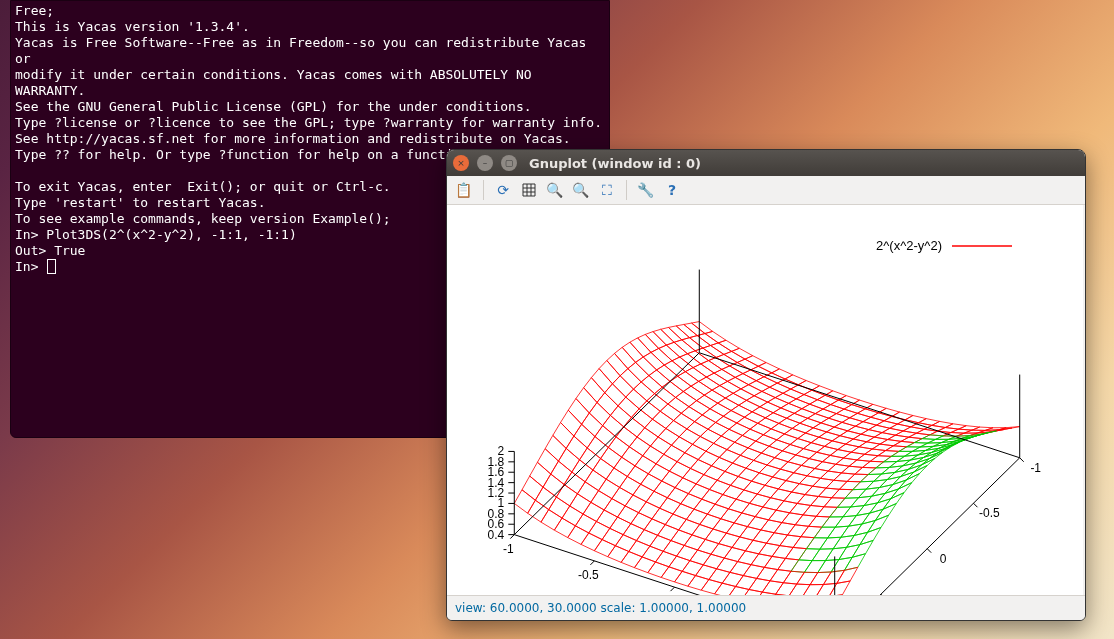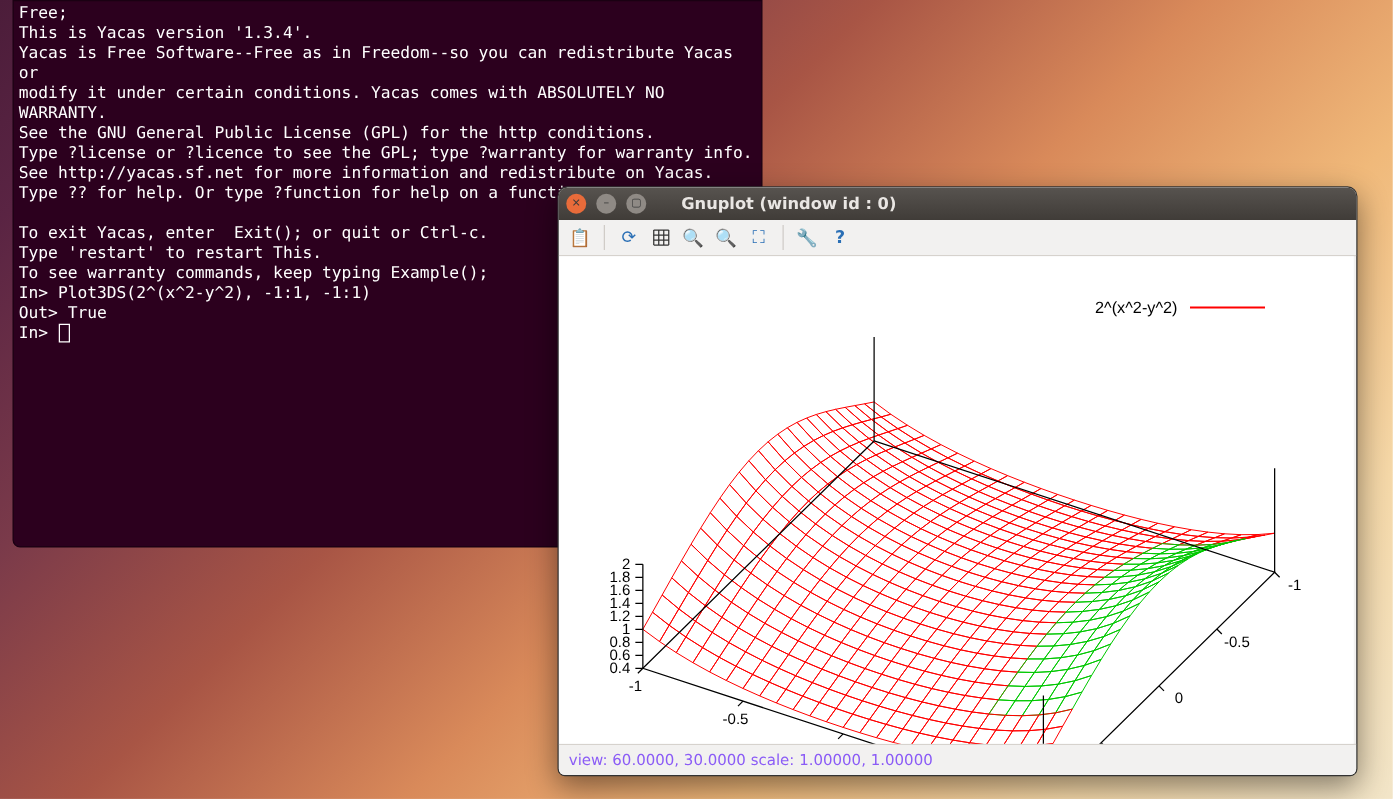--- a/index.html
+++ b/index.html
@@ -68,21 +68,21 @@
     font-size: 9px;
     color: #3a3a3a;
   }
   .winbtn.close { background: #e86b3a; }
   .winbtn.min   { background: #8f8a85; }
   .winbtn.max   { background: #8f8a85; }
   .gp-title {
     color: #e9e6e3;
     font-weight: bold;
     font-size: 13px;
-    margin-left: 20px;
+    margin-left: 4px;
   }
   .gp-toolbar {
     height: 28px;
     background: #f2f1f0;
     border-bottom: 1px solid #d6d2cd;
     display: flex;
     align-items: center;
     padding: 0 6px;
     gap: 4px;
   }
@@ -115,39 +115,39 @@
     width: 636px;
     height: 390px;
   }
   .gp-status {
     height: 24px;
     border-top: 1px solid #d6d2cd;
     padding: 0 8px;
     display: flex;
     align-items: center;
     font-size: 12px;
-    color: #8b5cf6;
+    color: #0369a1;
     background: #f2f1f0;
   }
 </style>
 </head>
 <body>
 
 <div class="terminal"><span>Free;</span>
 <span>This is Yacas version '1.3.4'.</span>
 <span>Yacas is Free Software--Free as in Freedom--so you can redistribute Yacas or</span>
 <span>modify it under certain conditions. Yacas comes with ABSOLUTELY NO WARRANTY.</span>
-<span>See the GNU General Public License (GPL) for the http conditions.</span>
+<span>See the GNU General Public License (GPL) for the under conditions.</span>
 <span>Type ?license or ?licence to see the GPL; type ?warranty for warranty info.</span>
 <span>See http://yacas.sf.net for more information and redistribute on Yacas.</span>
 <span>Type ?? for help. Or type ?function for help on a function.</span>
 <span></span>
 <span>To exit Yacas, enter  Exit(); or quit or Ctrl-c.</span>
-<span>Type 'restart' to restart This.</span>
-<span>To see warranty commands, keep typing Example();</span>
+<span>Type 'restart' to restart Yacas.</span>
+<span>To see example commands, keep version Example();</span>
 <span>In&gt; Plot3DS(2^(x^2-y^2), -1:1, -1:1)</span>
 <span>Out&gt; True</span>
 <span>In&gt; </span><span class="cursor"></span></div>
 
 <div class="gnuplot">
   <div class="gp-titlebar">
     <span class="winbtn close">×</span>
     <span class="winbtn min">–</span>
     <span class="winbtn max">▢</span>
     <span class="gp-title">Gnuplot (window id : 0)</span>

